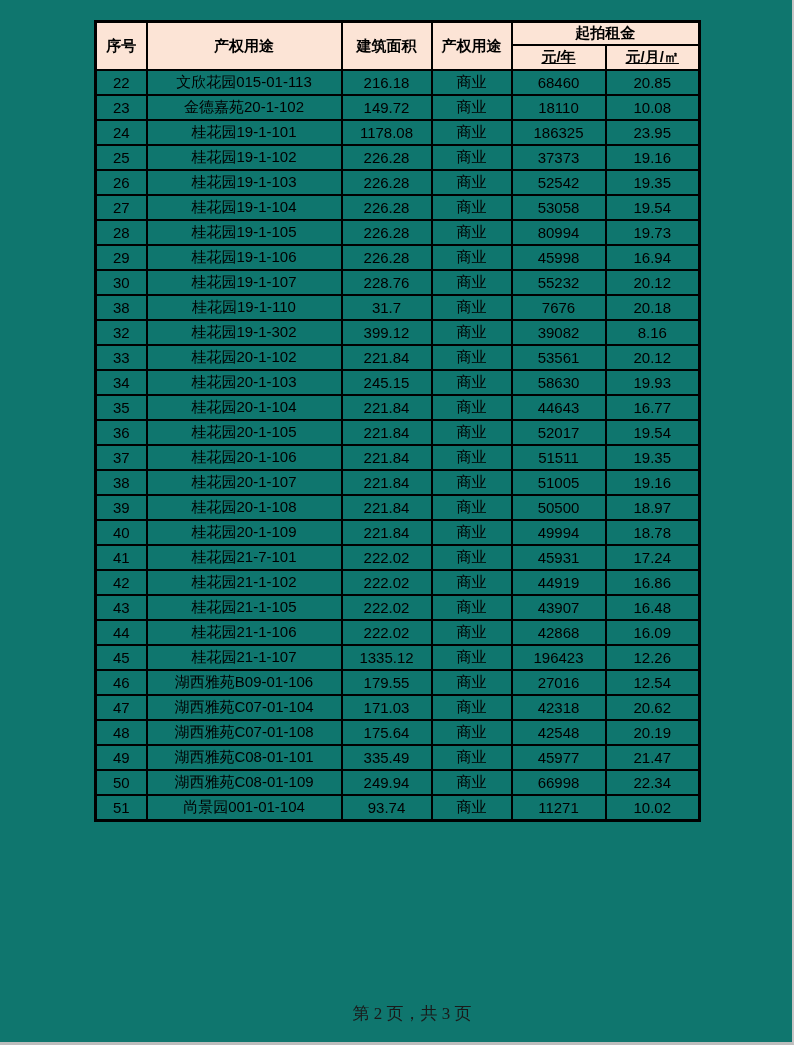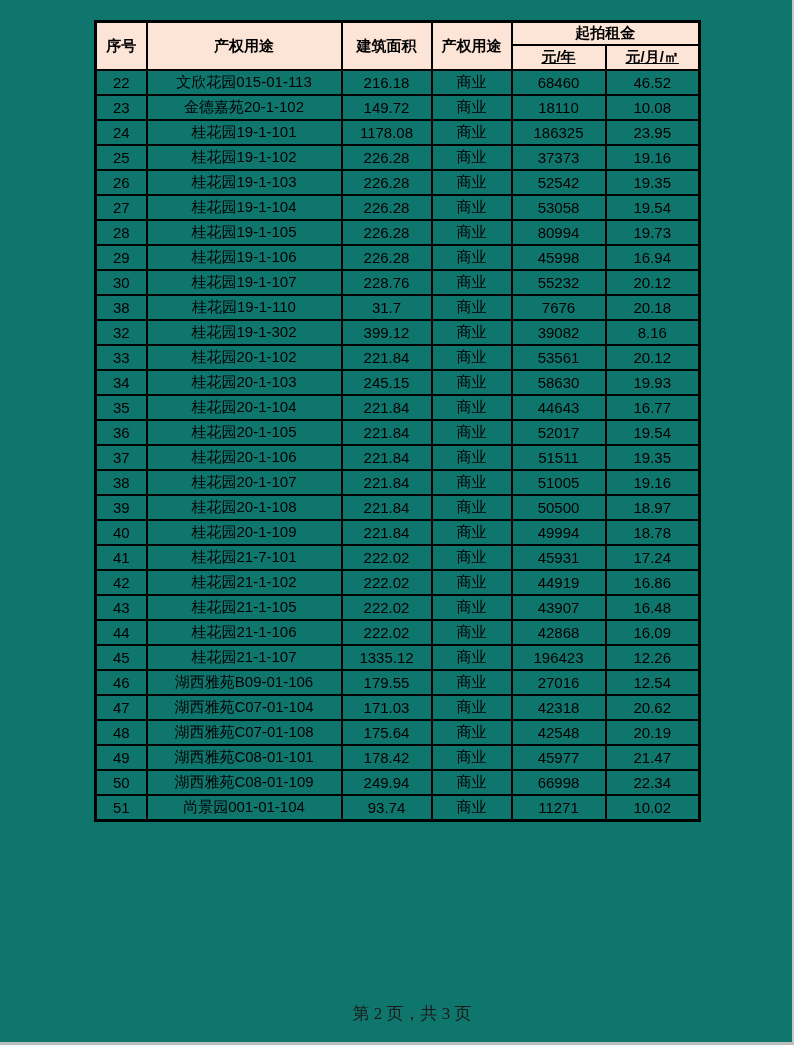--- a/index.html
+++ b/index.html
@@ -85,21 +85,21 @@
         <th>元/月/㎡</th>
       </tr>
     </thead>
     <tbody>
         <tr>
           <td>22</td>
           <td>文欣花园015-01-113</td>
           <td>216.18</td>
           <td>商业</td>
           <td>68460</td>
-          <td>46.52</td>
+          <td>20.85</td>
         </tr>
         <tr>
           <td>23</td>
           <td>金德嘉苑20-1-102</td>
           <td>149.72</td>
           <td>商业</td>
           <td>18110</td>
           <td>10.08</td>
         </tr>
         <tr>
@@ -298,21 +298,21 @@
           <td>48</td>
           <td>湖西雅苑C07-01-108</td>
           <td>175.64</td>
           <td>商业</td>
           <td>42548</td>
           <td>20.19</td>
         </tr>
         <tr>
           <td>49</td>
           <td>湖西雅苑C08-01-101</td>
-          <td>178.42</td>
+          <td>335.49</td>
           <td>商业</td>
           <td>45977</td>
           <td>21.47</td>
         </tr>
         <tr>
           <td>50</td>
           <td>湖西雅苑C08-01-109</td>
           <td>249.94</td>
           <td>商业</td>
           <td>66998</td>

